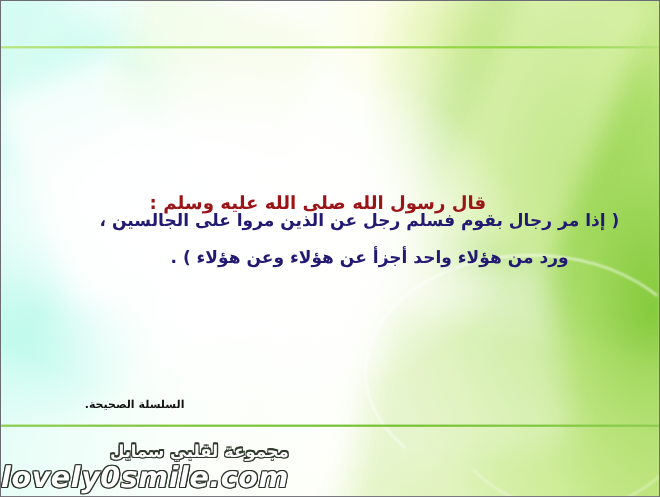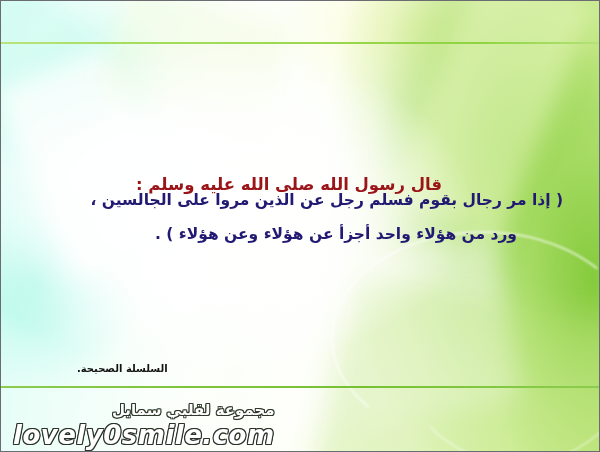--- a/index.html
+++ b/index.html
@@ -225,21 +225,21 @@
     font-size: 10px;
     font-weight: bold;
     direction: rtl;
     letter-spacing: 0.3px;
     margin-left: 20px;
   }
 
   
   .watermark {
     position: absolute;
-    left: 12px;
+    left: 0;
     top: 400px;
     direction: rtl;
     pointer-events: none;
   }
   .wm-arabic {
     color: #ffffff;
     font-size: 15px;
     font-weight: bold;
     letter-spacing: 1px;
     text-shadow:

